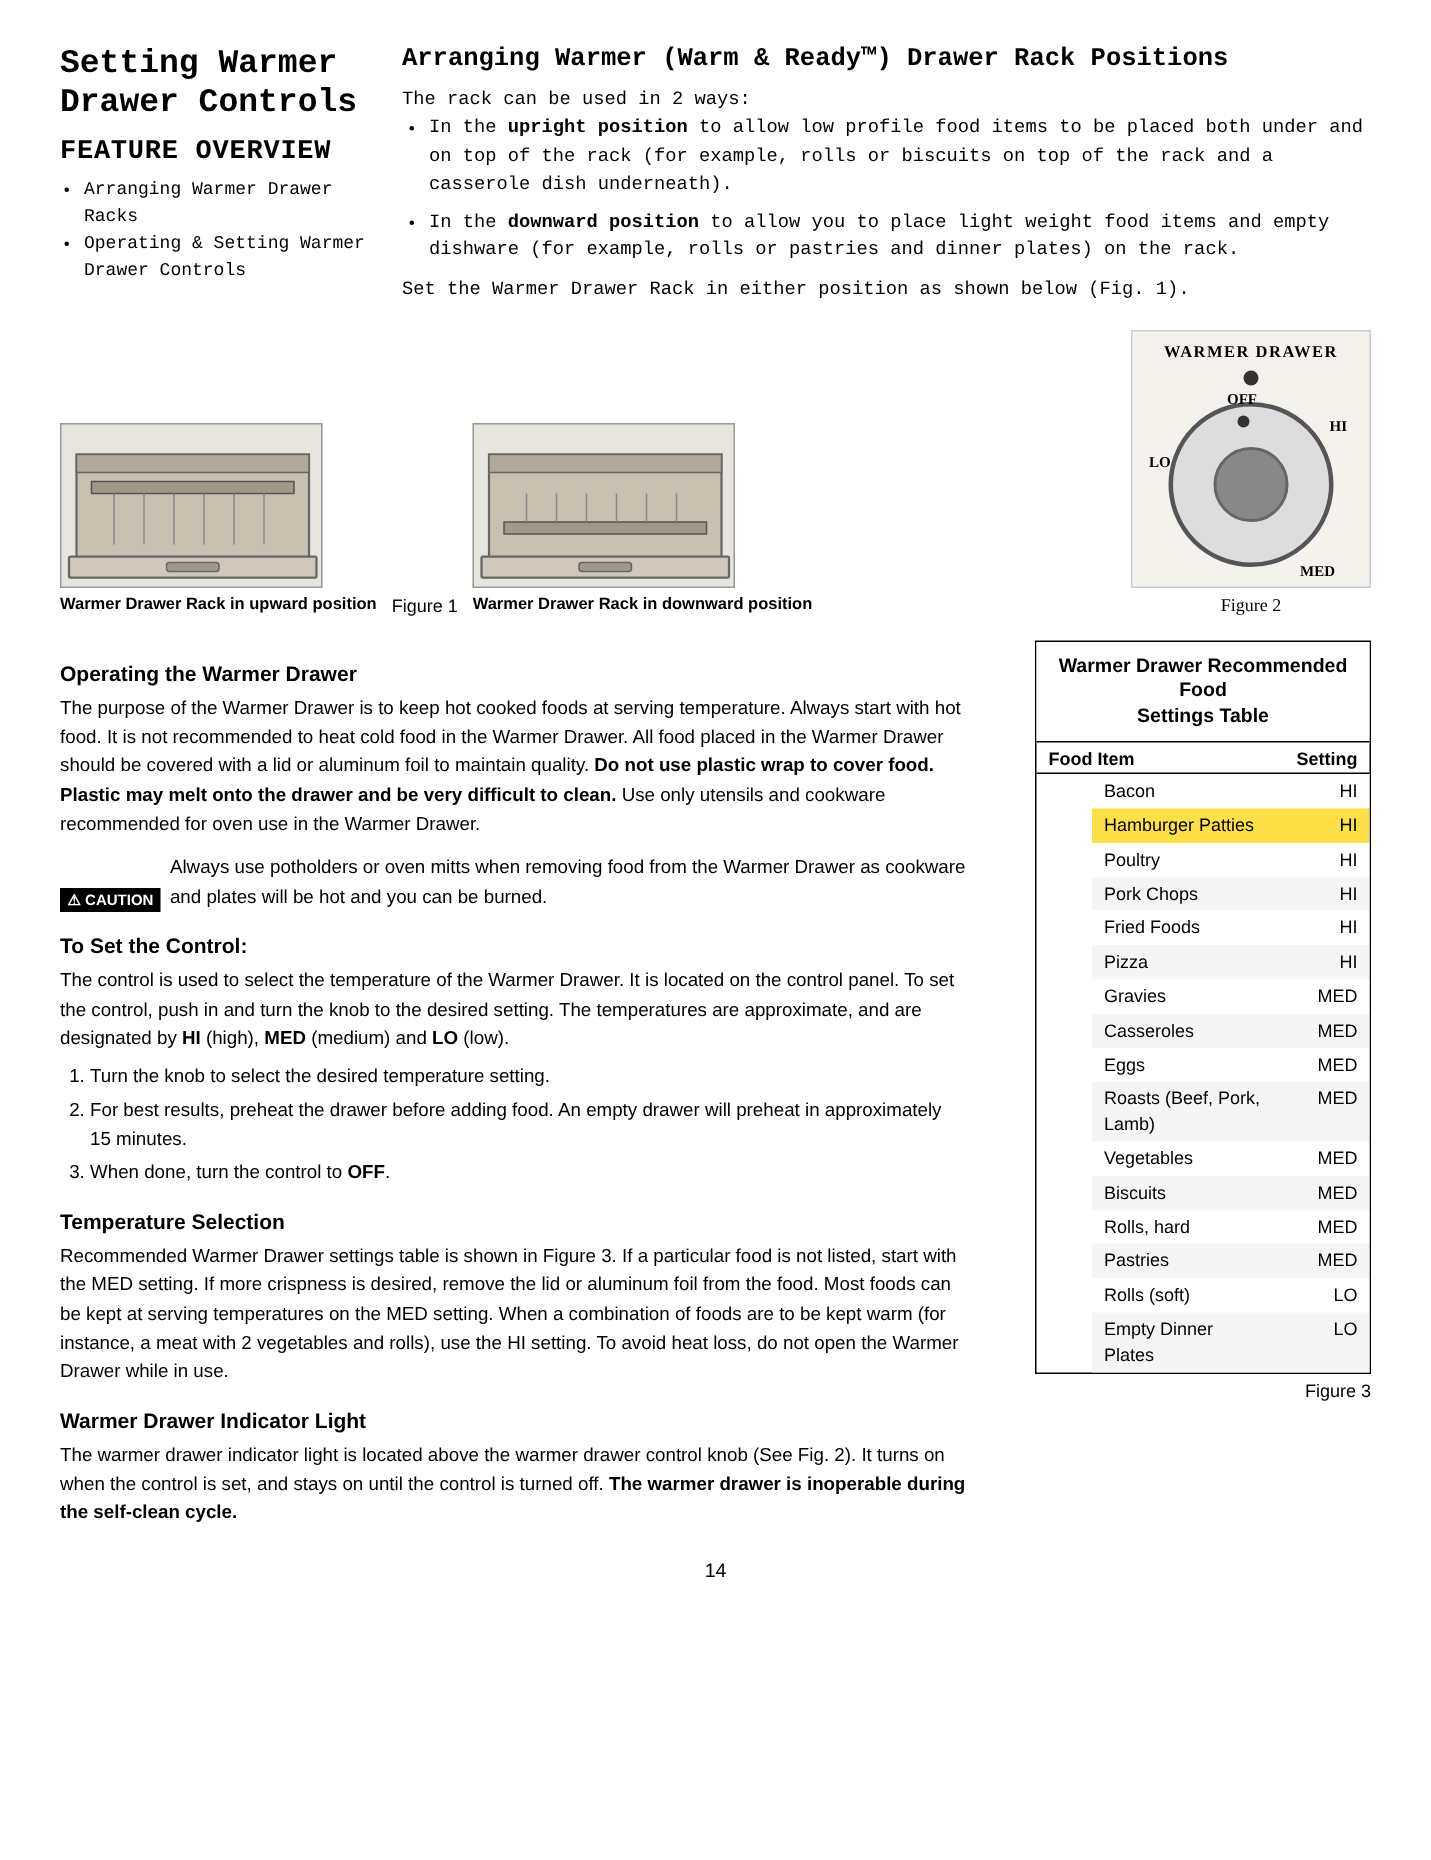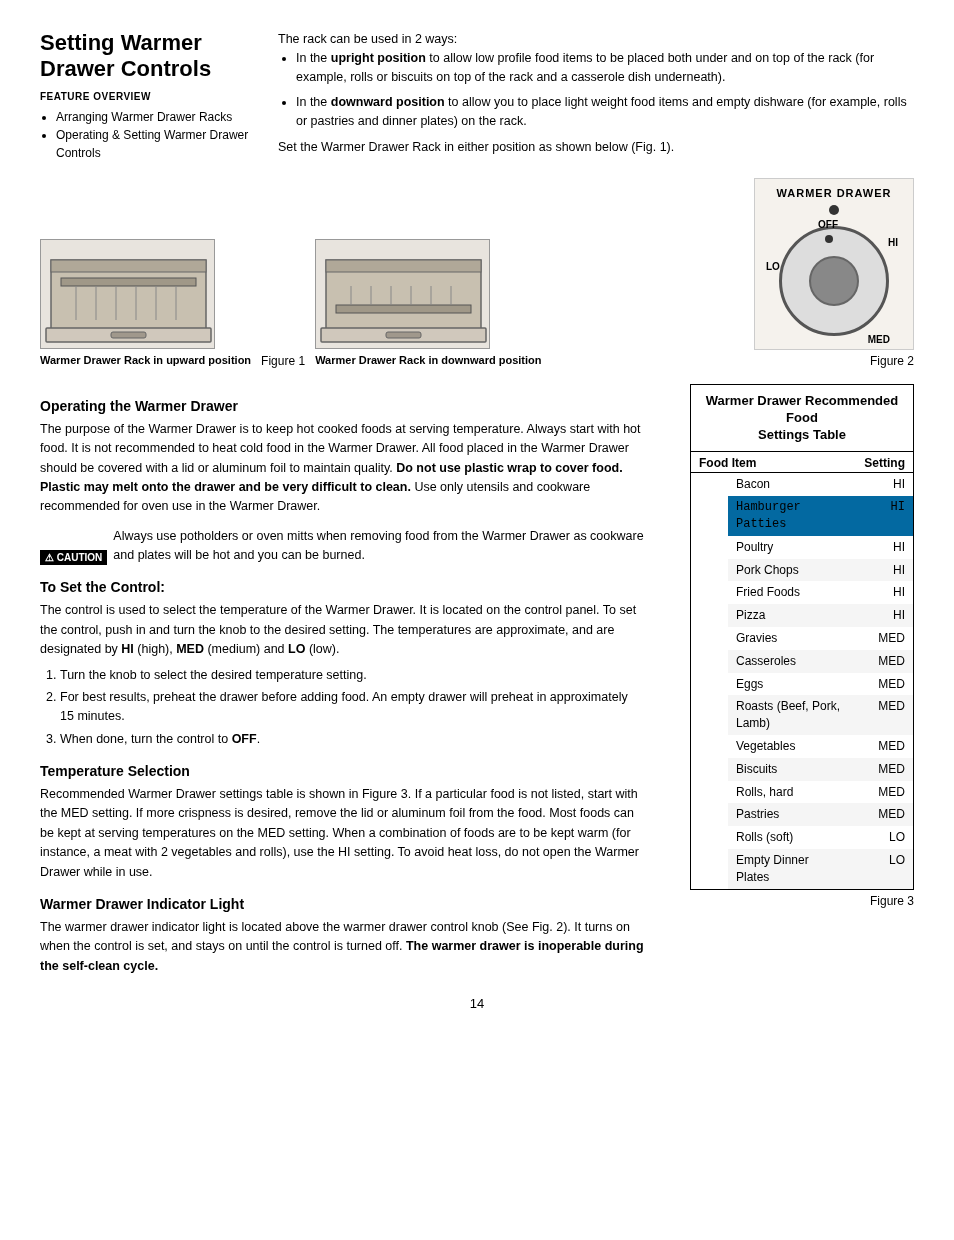--- a/index.html
+++ b/index.html
@@ -13,38 +13,39 @@
       padding: 30px 40px;
     }
     .page-container {
       width: 100%;
       max-width: 880px;
       margin: 0 auto;
     }
     
     .header-row {
       display: flex;
-      gap: 28px;
+      gap: 18px;
       margin-bottom: 16px;
+      font-family: Liberation Mono, monospace;
     }
     .left-col {
       width: 210px;
       flex-shrink: 0;
     }
     .right-col {
       flex: 1;
     }
     .page-title {
       font-size: 22px;
       font-weight: bold;
       line-height: 1.2;
       margin-bottom: 8px;
     }
     .feature-overview-label {
-      font-size: 10px;
+      font-size: 18px;
       font-weight: bold;
       text-transform: uppercase;
       letter-spacing: 0.5px;
     }
     .feature-list {
       margin-top: 6px;
       padding-left: 16px;
       font-size: 12px;
       line-height: 1.5;
     }
@@ -244,20 +245,21 @@
         <span>Setting Warmer</span><br>
         <span>Drawer Controls</span>
       </div>
       <div class="feature-overview-label">FEATURE OVERVIEW</div>
       <ul class="feature-list">
         <li>Arranging Warmer Drawer Racks</li>
         <li>Operating &amp; Setting Warmer Drawer Controls</li>
       </ul>
     </div>
     <div class="right-col">
+      <div class="section-title-large">Arranging Warmer (Warm &amp; Ready™) Drawer Rack Positions</div>
       <p class="body-text">The rack can be used in 2 ways:</p>
       <ul class="bullet-list">
         <li>
           In the <b>upright position</b><span> to allow low profile food items to be placed both under and on top of the rack (for example, rolls or biscuits on top of the rack and a casserole dish underneath).</span>
         </li>
         <li>
           In the <b>downward position</b><span> to allow you to place light weight food items and empty dishware (for example, rolls or pastries and dinner plates) on the rack.</span>
         </li>
       </ul>
       <p class="body-text">Set the Warmer Drawer Rack in either position as shown below (Fig. 1).</p>
@@ -309,21 +311,21 @@
         <rect x="5" y="88" width="165" height="14" fill="#d0c8bc" stroke="#666" stroke-width="1.5" rx="1"></rect>
         <rect x="70" y="92" width="35" height="6" fill="#a0988c" stroke="#666" stroke-width="1" rx="2"></rect>
       </svg>
       <div class="drawer-caption">
         <span>Warmer Drawer Rack in downward position</span>
       </div>
     </div>
 
     <div style="flex:1;"></div>
 
-    <div style="display:flex; flex-direction:column; align-items:flex-end;">
+    <div style="display:flex; flex-direction:column; align-items:center;font-family:Liberation Serif, serif;">
       <div class="knob-figure">
         <div class="knob-title">
           <span>Warmer Drawer</span>
         </div>
 
         <div style="width:10px;height:10px;background:#333;border-radius:50%;margin: 0 auto 6px auto;"></div>
         <div class="knob-circle-container">
           <div class="knob-circle"></div>
           <div class="knob-inner"></div>
           <div class="knob-dot"></div>
@@ -380,21 +382,21 @@
         </div>
         <div class="food-table-cols">
           <span class="food-col">Food Item</span>
           <span class="setting-col">Setting</span>
         </div>
         <div id="food-rows-container">
             <div class="food-table-row" style="background: rgb(255, 255, 255);">
               <span class="food-col">Bacon</span>
               <span class="setting-col">HI</span>
             </div>
-            <div class="food-table-row" style="background: #0369a1; font-family: Liberation Mono, monospace;">
+            <div class="food-table-row" style="background: #fde047;">
               <span class="food-col">Hamburger Patties</span>
               <span class="setting-col">HI</span>
             </div>
             <div class="food-table-row" style="background: rgb(255, 255, 255);">
               <span class="food-col">Poultry</span>
               <span class="setting-col">HI</span>
             </div>
             <div class="food-table-row" style="background: rgb(245, 245, 245);">
               <span class="food-col">Pork Chops</span>
               <span class="setting-col">HI</span>

